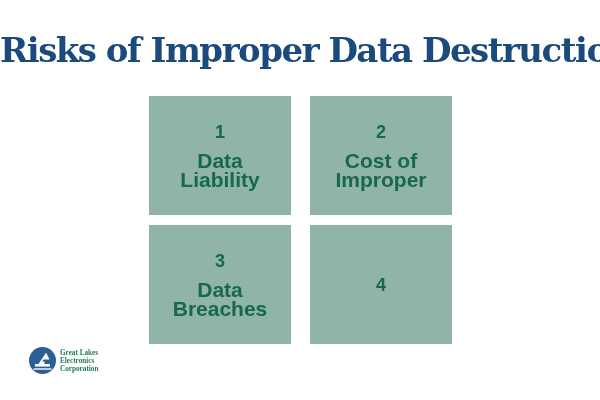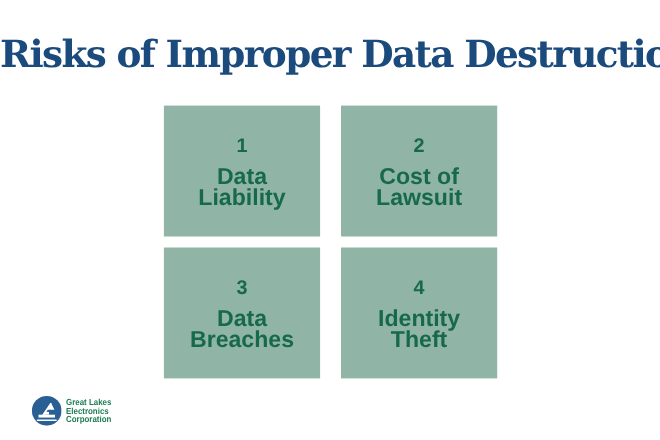--- a/index.html
+++ b/index.html
@@ -62,24 +62,25 @@
   }
   .risk-label {
     font-size: 21px;
     font-weight: bold;
     line-height: 19px;
     white-space: pre-line;
   }
   .logo {
     position: absolute;
     left: 29px;
-    top: 360px;
+    top: 347px;
     display: flex;
     align-items: center;
     gap: 4px;
+    font-family: Liberation Serif, serif;
   }
   .logo-icon { width: 27px; height: 27px; display: block; }
   .logo-text {
     font-size: 8px;
     font-weight: bold;
     line-height: 8px;
     color: var(--logo_green);
     transform: scaleX(0.9);
     transform-origin: left center;
     white-space: nowrap;
@@ -96,33 +97,31 @@
 
     <div class="risk-box">
       <div class="risk-number">1</div>
       <div class="risk-label">Data
 Liability</div>
     </div>
 
     <div class="risk-box">
       <div class="risk-number">2</div>
       <div class="risk-label">Cost of
-Lawsuit</div>
+Improper</div>
     </div>
 
     <div class="risk-box">
       <div class="risk-number">3</div>
       <div class="risk-label">Data
 Breaches</div>
     </div>
 
     <div class="risk-box">
       <div class="risk-number">4</div>
-      <div class="risk-label">Identity
-Theft</div>
     </div>
 
   </div>
 
   <div class="logo">
     <svg class="logo-icon" viewBox="0 0 27 27" xmlns="http://www.w3.org/2000/svg">
       <circle cx="13.5" cy="13.5" r="13.5" fill="var(--logo_blue)"></circle>
       <line x1="9.5" y1="18.5" x2="17.5" y2="6.5" stroke="#ffffff" stroke-width="1.6"></line>
       <path d="M17.5 6.5 L20.5 12.5 L13.5 12.5 Z" fill="#ffffff"></path>
       <rect x="6" y="17" width="15" height="2.6" fill="#ffffff"></rect>

